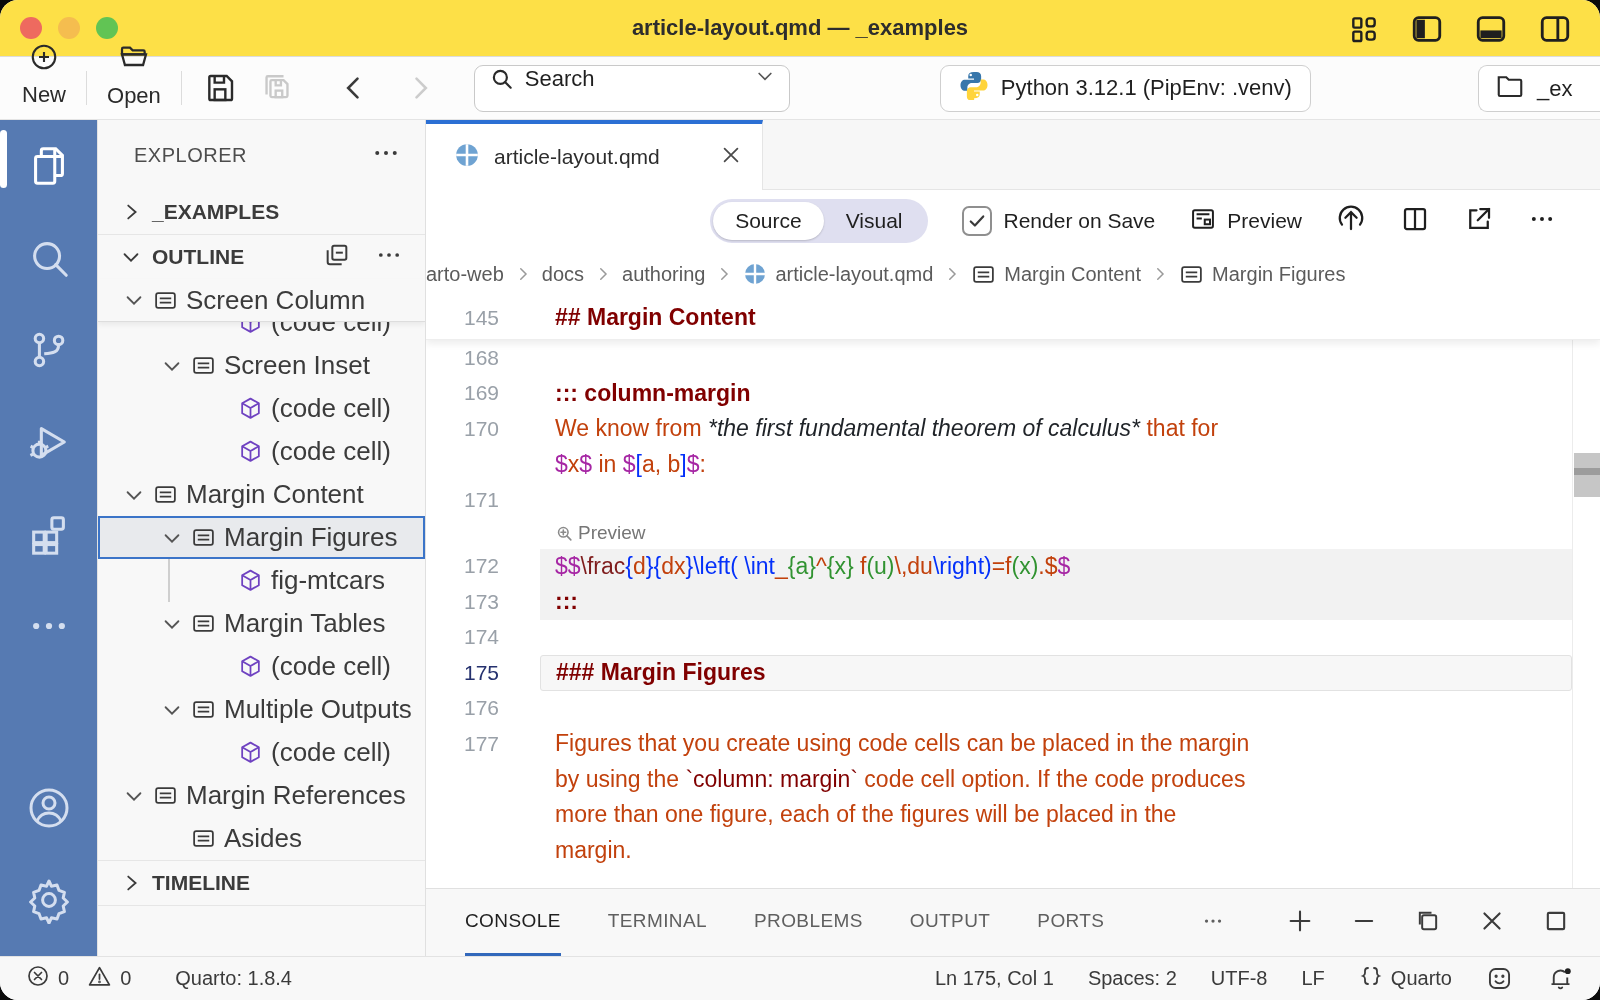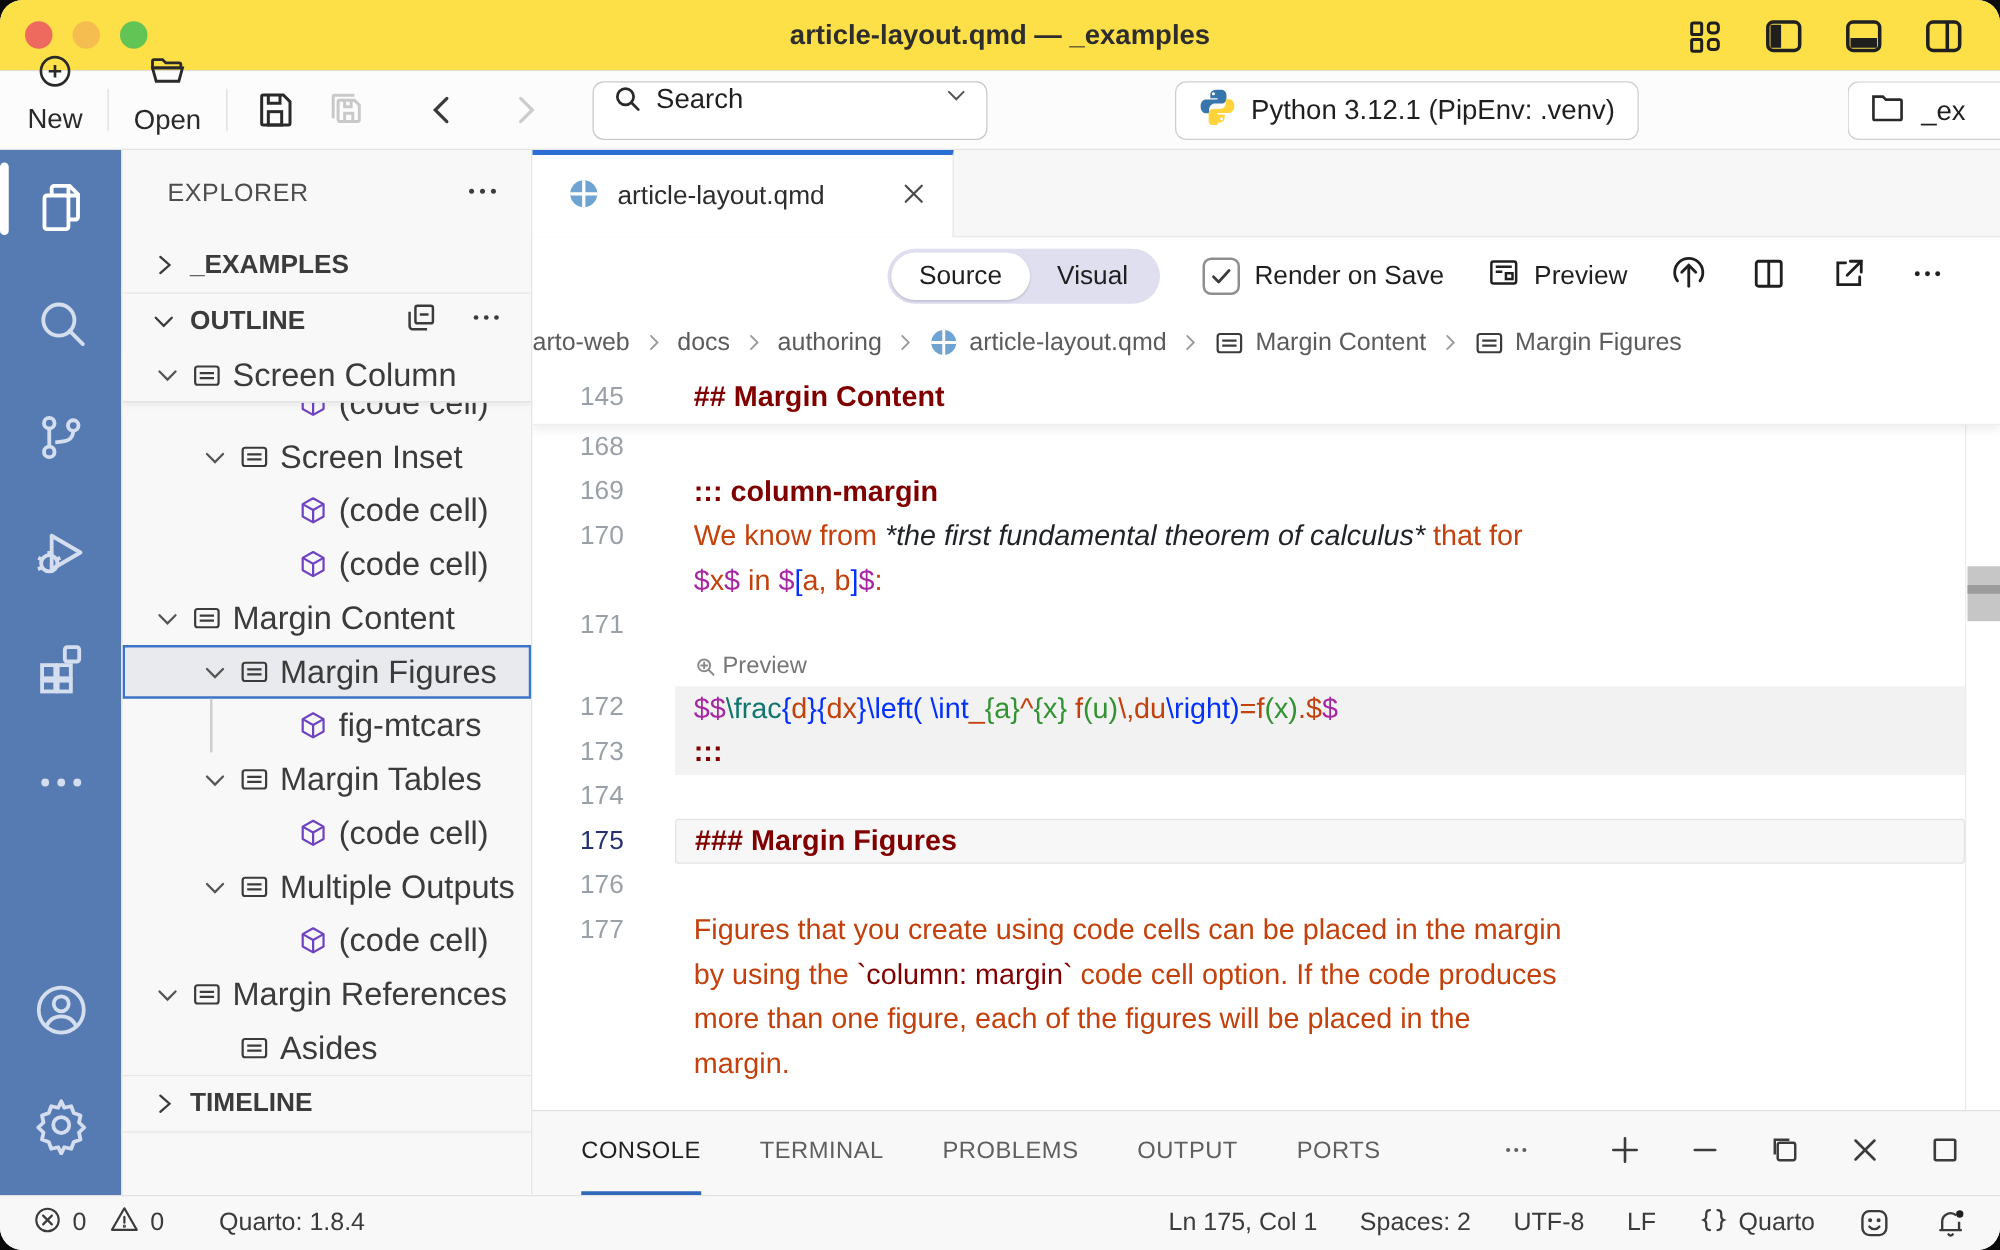--- a/index.html
+++ b/index.html
@@ -81,21 +81,21 @@
   .code-row.current .gutter{color:#25316e;}
   .code-row.sticky{background:#fff;border-bottom:1px solid #eee;box-shadow:0 4px 7px rgba(0,0,0,.07);position:relative;z-index:3;height:44px;}
   .preview-row{height:31px;display:flex;align-items:center;padding-right:28px;}
   .preview-row .plab{margin-left:114px;padding-left:15px;display:flex;align-items:center;gap:4px;font-size:19px;color:#767676;font-family:"Liberation Sans",sans-serif;}
   .s-h{color:#800000;font-weight:700;}
   .s-t{color:#c2410c;}
   .s-i{color:#1f2328;font-style:italic;}
   .s-d{color:#a626a4;}
   .s-b{color:#0431fa;}
   .s-g{color:#319331;}
-  .s-f{color:#0f766e;}
+  .s-f{color:#7f1d1d;}
   .s-c{color:#800000;}
   .scrollbar{position:absolute;right:0;top:0;bottom:0;width:28px;border-left:1px solid #ececec;background:#fff;}
   .sb-thumb{position:absolute;left:1px;right:0;top:157px;height:44px;background:#c6c6c6;}
   .sb-mark{position:absolute;left:1px;right:0;top:172px;height:7px;background:#9c9c9c;}
 
   
   .panel{height:68px;border-top:1px solid #e0e0e0;background:#f8f8f8;display:flex;align-items:center;padding:0 30px 0 39px;}
   .p-tabs{display:flex;gap:47px;flex:1;align-items:center;}
   .p-tab{font-size:19px;letter-spacing:.4px;color:#5f5f5f;height:66px;display:flex;align-items:center;border-bottom:3px solid transparent;}
   .p-tab.active{color:#1f1f1f;border-bottom-color:#3268bb;}

